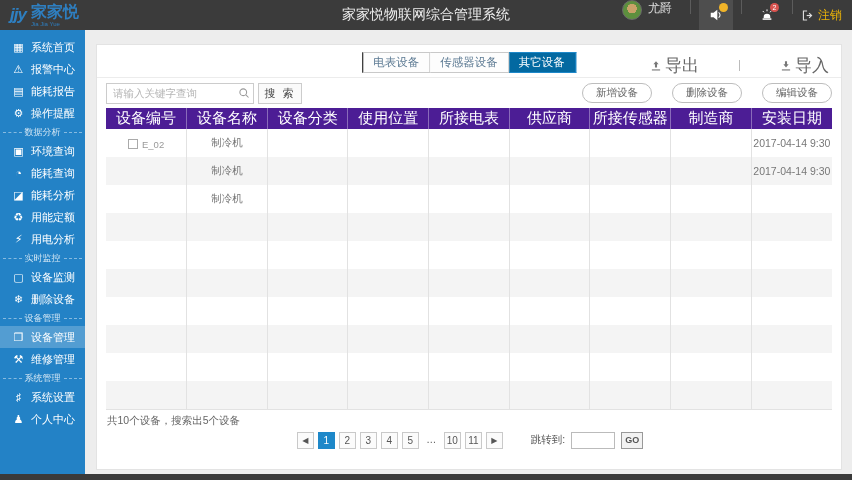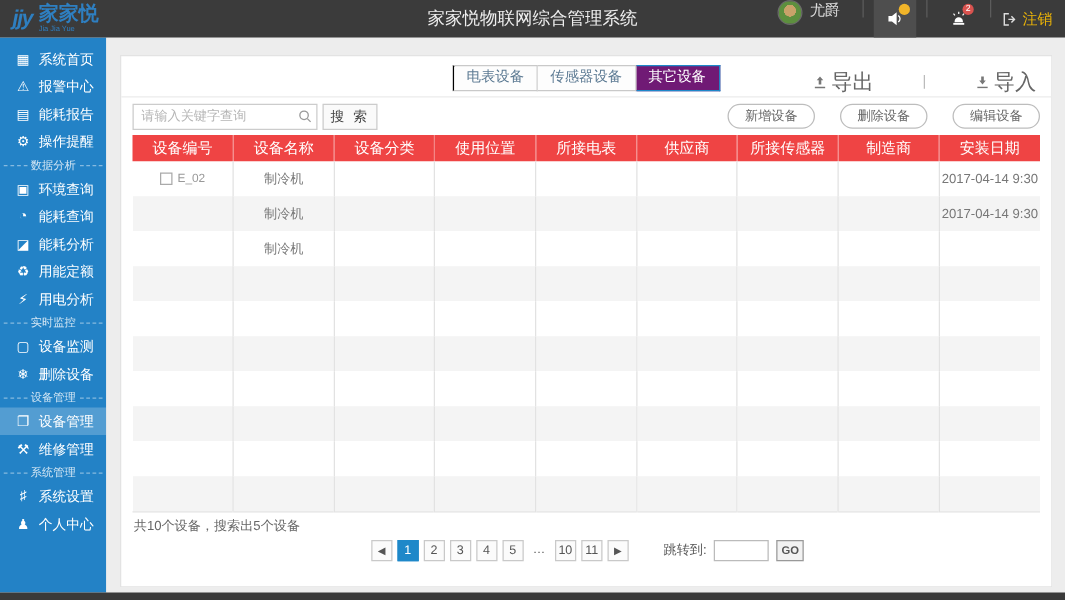--- a/index.html
+++ b/index.html
@@ -42,38 +42,38 @@
 
   
   .main { position:absolute; top:30px; left:85px; right:0; bottom:6px; background:#ededed; }
   .card { position:absolute; top:14px; left:11px; right:10px; bottom:4px; background:#fff; border:1px solid #e3e3e3; }
 
   .tabs-row { position:relative; height:33px; border-bottom:1px solid #ececec; }
   .tabs { position:absolute; left:50%; top:7px; transform:translateX(-50%); display:flex; }
   .tab { height:21px; line-height:19px; padding:0 10px; font-size:11.5px; color:#5c7a93;
     background:#fdfdfd; border:1px solid #c9c9c9; border-left:none; cursor:pointer; }
   .tab:first-child { border-left:1px solid #000000; }
-  .tab.active { background:#701a75; border-color:#1e88c9; color:#fff; }
+  .tab.active { background:#0369a1; border-color:#1e88c9; color:#fff; }
   .exp-imp { position:absolute; right:12px; top:9px; display:flex; align-items:center; font-size:17px; color:#666;gap:31px; }
   .exp-imp .lnk { display:flex; align-items:center; cursor:pointer; }
   .exp-imp .lnk svg { margin-right:3px; }
   .exp-imp .vline { width:1px; height:11px; background:#bbb; margin:0 9px; }
 
   .toolbar { height:30px; display:flex; align-items:center; padding:0 9px; }
   .search { display:flex; align-items:center; position:relative; }
   .search input { width:148px; height:21px; border:1px solid #ccc; font-size:10.5px; padding:0 20px 0 6px; color:#555; outline:none; }
   .search input::placeholder { color:#b5b5b5; }
   .search .mag { position:absolute; right:52px; top:4px; }
   .search button { height:21px; margin-left:4px; width:44px; background:#fafafa; border:1px solid #ccc; font-size:11px; color:#444; cursor:pointer; letter-spacing:2px; }
   .actions { margin-left:auto; display:flex; }
   .pill { height:20px; border-radius:10px; border:1px solid #bdbdbd; background:#fff; color:#666;
     font-size:10.5px; padding:0 13px; margin-left:20px; cursor:pointer; }
 
   table.devices { width:calc(100% - 18px); margin:0 9px; border-collapse:collapse; table-layout:fixed; }
-  table.devices th { background:#ef4444; color:#fff; font-size:12px; font-weight:normal; height:21px;
+  table.devices th { background:#4c1d95; color:#fff; font-size:15px; font-weight:normal; height:21px;
     border-right:1px solid rgba(255,255,255,.35); }
   table.devices th:last-child { border-right:none; }
   table.devices td { height:28px; font-size:10.5px; color:#777; text-align:center;
     border-right:1px solid #e2e2e2; overflow:hidden; white-space:nowrap; }
   table.devices td:last-child { border-right:none; }
   table.devices tr:nth-child(even) td { background:#f4f4f4; }
   table.devices { border-bottom:1px solid #e2e2e2; }
   .cb { display:inline-block; width:10px; height:10px; border:1px solid #aaa; background:#fff;
     vertical-align:middle; position:relative; margin-right:4px; cursor:pointer; }
   .cb.checked:after { content:"✓"; position:absolute; left:0; top:-4px; color:#c0392b; font-size:11px; font-weight:bold; }

